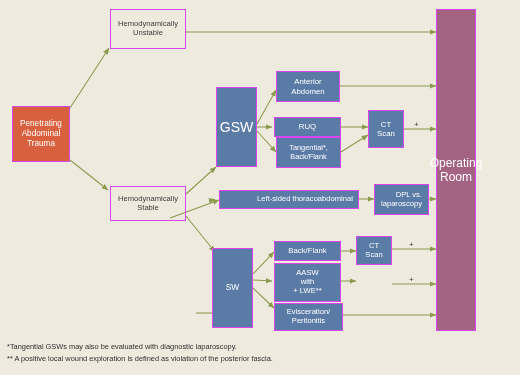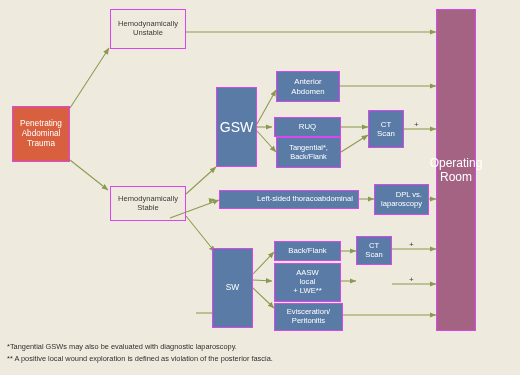--- a/index.html
+++ b/index.html
@@ -126,21 +126,21 @@
 Scan</div>
 
   <div class="node n-blue" style="left:219px; top:190px; width:140px; height:19px; font-size:7.6px;padding-left:32px;">Left-sided thoracoabdominal</div>
 
   <div class="node n-blue" style="left:374px; top:184px; width:55px; height:31px; font-size:7.6px;text-align:right;">DPL vs.
 laparoscopy</div>
 
   <div class="node n-blue" style="left:274px; top:241px; width:67px; height:20px; font-size:7.8px;">Back/Flank</div>
 
   <div class="node n-blue" style="left:274px; top:263px; width:67px; height:39px; font-size:7.6px;">AASW
-local
+with
 + LWE**</div>
 
   <div class="node n-blue" style="left:274px; top:303px; width:69px; height:28px; font-size:7.6px;">Evisceration/
 Peritonitis</div>
 
   <div class="node n-blue" style="left:356px; top:236px; width:36px; height:29px; font-size:7.6px;">CT
 Scan</div>
 
 
   <div class="node n-plum" style="left:436px; top:9px; width:40px; height:322px; font-size:12px;">Operating

